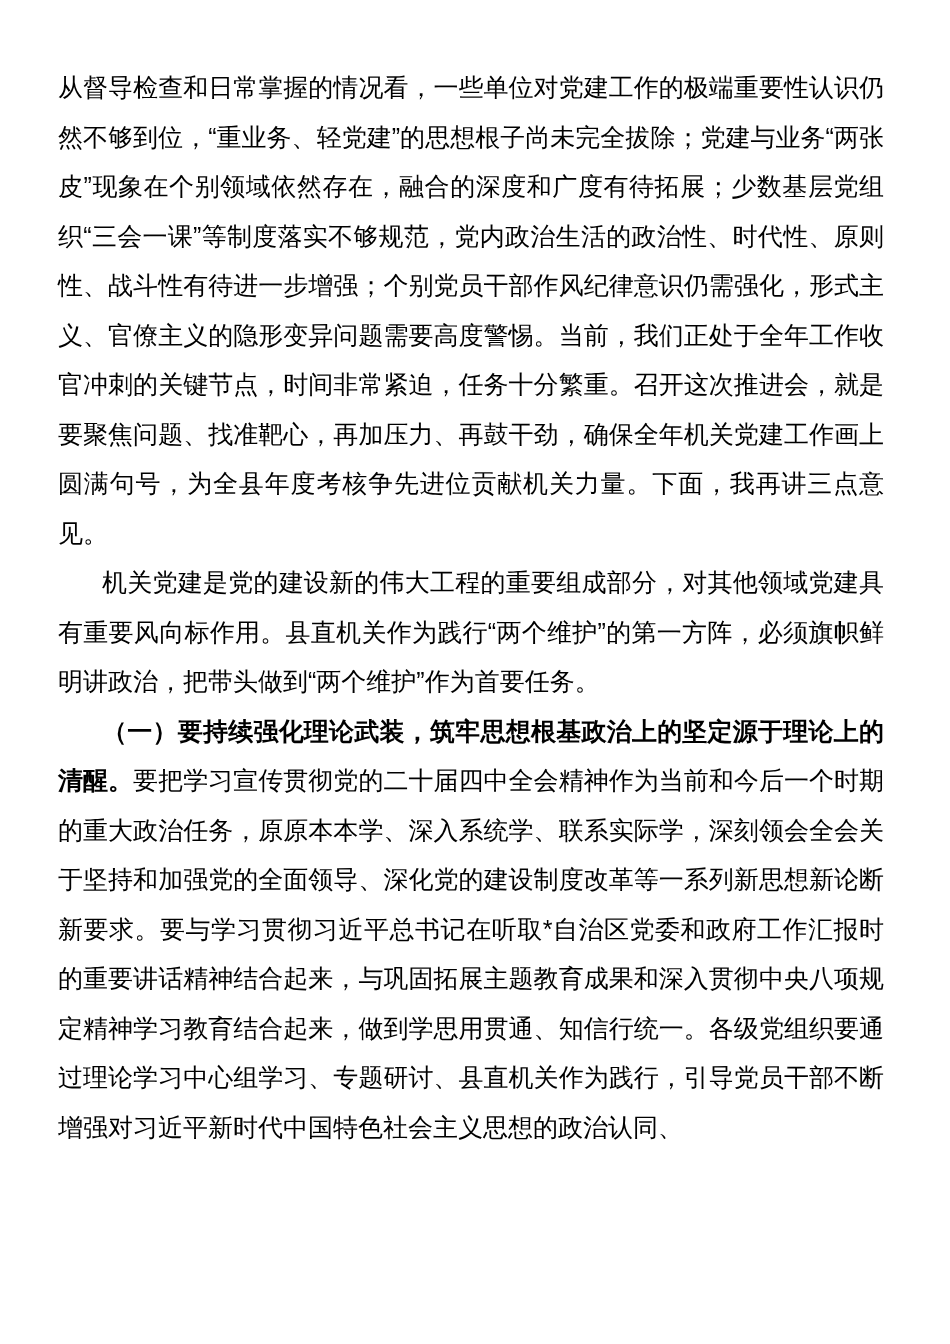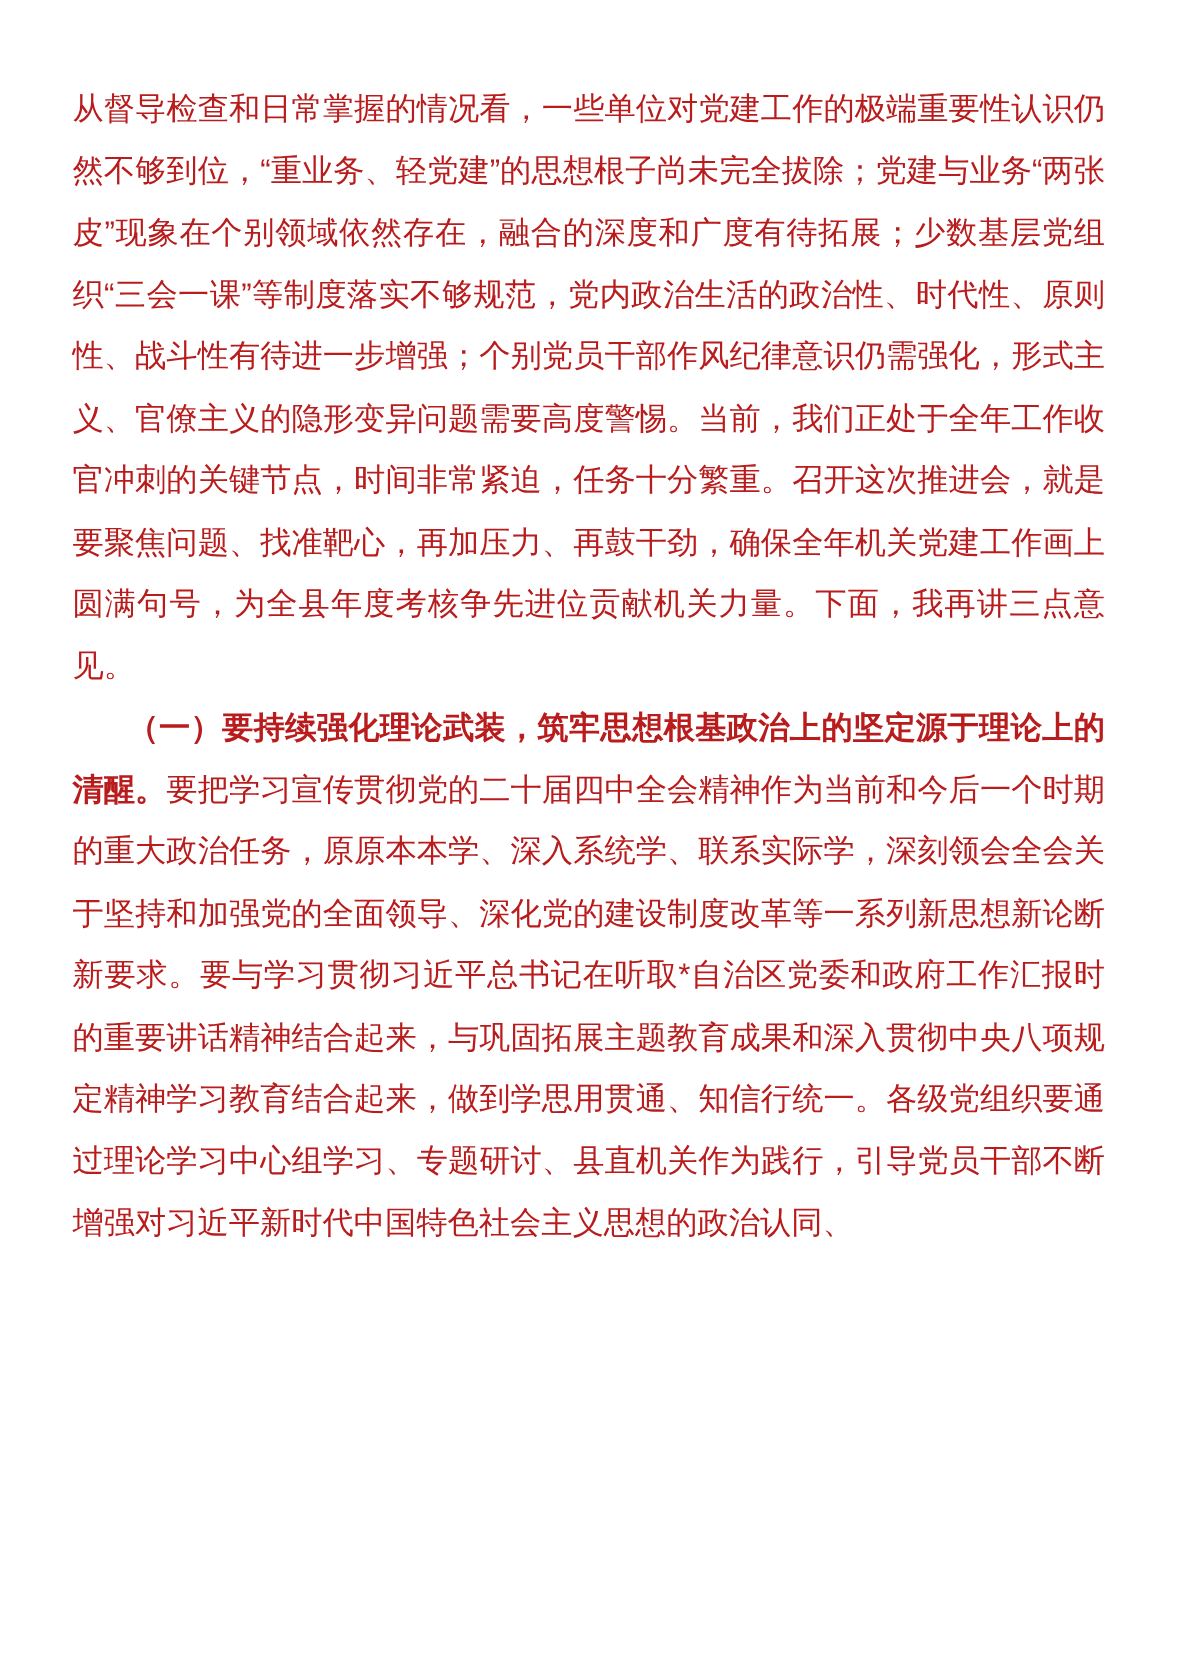--- a/index.html
+++ b/index.html
@@ -6,21 +6,21 @@
     margin: 0;
     padding: 0;
     background: #ffffff;
   }
   .page {
     position: relative;
     box-sizing: border-box;
     width: 950px;
     height: 1344px;
     background: #ffffff;
-    color: #b91c1c;
+    color: #000000;
     padding: 63px 66px 0 58px;
     font-family: "Liberation Sans", sans-serif;
     font-size: 25px;
     line-height: 49.5px;
     text-align: justify;
     overflow: hidden;
   }
   .para {
     margin: 0;
     padding: 0;
@@ -37,16 +37,17 @@
   }
 </style>
 </head>
 <body>
 
 <div class="page">
 
   <p class="para">从督导检查和日常掌握的情况看，一些单位对党建工作的极端重要性认识仍然不够到位，“重业务、轻党建”的思想根子尚未完全拔除；党建与业务“两张皮”现象在个别领域依然存在，融合的深度和广度有待拓展；少数基层党组织“三会一课”等制度落实不够规范，党内政治生活的政治性、时代性、原则性、战斗性有待进一步增强；个别党员干部作风纪律意识仍需强化，形式主义、官僚主义的隐形变异问题需要高度警惕。当前，我们正处于全年工作收官冲刺的关键节点，时间非常紧迫，任务十分繁重。召开这次推进会，就是要聚焦问题、找准靶心，再加压力、再鼓干劲，确保全年机关党建工作画上圆满句号，为全县年度考核争先进位贡献机关力量。下面，我再讲三点意见。</p>
 
 
+  <p class="para indent">机关党建是党的建设新的伟大工程的重要组成部分，对其他领域党建具有重要风向标作用。县直机关作为践行“两个维护”的第一方阵，必须旗帜鲜明讲政治，把带头做到“两个维护”作为首要任务。</p>
 
   <p class="para indent"><span class="bold-lead">（一）要持续强化理论武装，筑牢思想根基政治上的坚定源于理论上的清醒。</span><span>要把学习宣传贯彻党的二十届四中全会精神作为当前和今后一个时期的重大政治任务，原原本本学、深入系统学、联系实际学，深刻领会全会关于坚持和加强党的全面领导、深化党的建设制度改革等一系列新思想新论断新要求。要与学习贯彻习近平总书记在听取*自治区党委和政府工作汇报时的重要讲话精神结合起来，与巩固拓展主题教育成果和深入贯彻中央八项规定精神学习教育结合起来，做到学思用贯通、知信行统一。各级党组织要通过理论学习中心组学习、专题研讨、县直机关作为践行，引导党员干部不断增强对习近平新时代中国特色社会主义思想的政治认同、</span></p>
 
 </div>
 
 </body></html>

